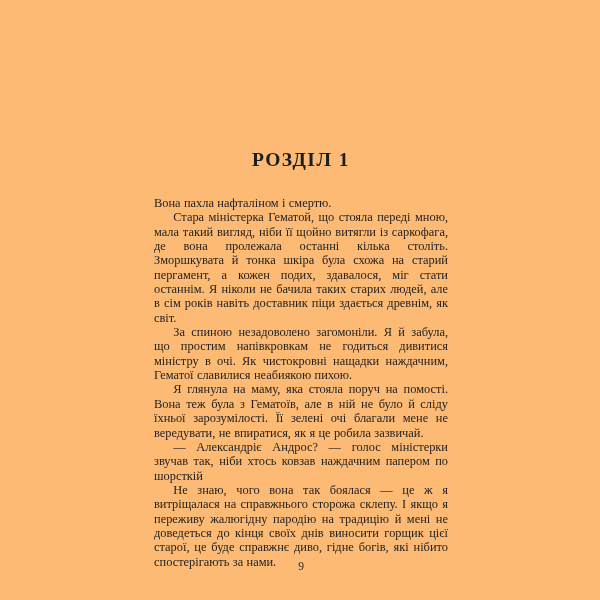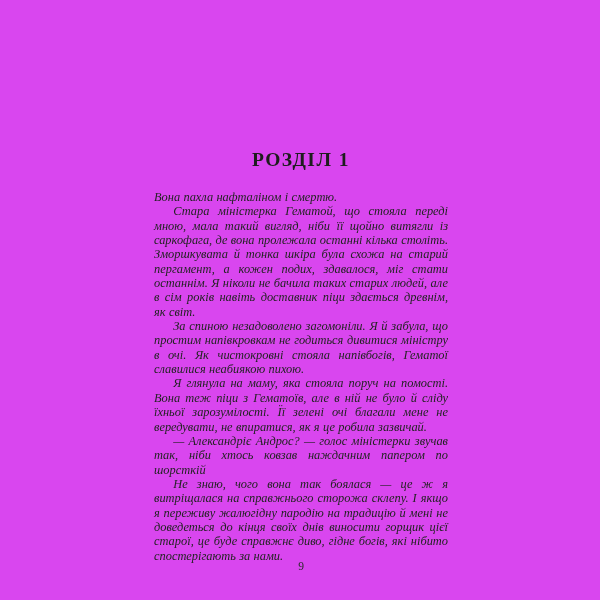--- a/index.html
+++ b/index.html
@@ -11,40 +11,39 @@
     height: 600px;
     background: #fdfdfc;
     font-family: "Liberation Serif", "DejaVu Serif", serif;
     color: #232323;
     overflow: hidden;
   }
   .book-page {
     position: relative;
     width: 600px;
     height: 600px;
-    background: #d946ef;
+    background: #fdba74;
   }
   .chapter-title {
     position: absolute;
     left: 153px;
     top: 149px;
     width: 296px;
     margin: 0;
     text-align: center;
     font-size: 19.5px;
     font-weight: 600;
     letter-spacing: 1.5px;
     color: #1d1d1d;
   }
   .text-block {
     position: absolute;
     left: 154px;
-    top: 190px;
+    top: 196px;
     width: 294px;
-    font-style: italic;
   }
   .text-block p {
     margin: 0;
     font-size: 12.4px;
     line-height: 14.35px;
     text-align: justify;
     text-align-last: left;
     text-indent: 1.55em;
     word-spacing: 0.02em;
     color: #232323;
@@ -65,21 +64,21 @@
 </head>
 <body>
 
 <div class="book-page">
 
   <h1 class="chapter-title">РОЗДІЛ 1</h1>
 
   <div class="text-block">
     <p class="no-indent">Вона пахла нафталіном і смертю.</p>
     <p>Стара міністерка Гематой, що стояла переді мною, мала такий вигляд, ніби її щойно витягли із саркофага, де вона пролежала останні кілька століть. Зморшкувата й тонка шкіра була схожа на старий пергамент, а кожен подих, здавалося, міг стати останнім. Я ніколи не бачила таких старих людей, але в сім років навіть доставник піци здається древнім, як світ.</p>
-    <p>За спиною незадоволено загомоніли. Я й забула, що простим напівкровкам не годиться дивитися міністру в очі. Як чистокровні стояла напівбогів, Гематої славилися неабиякою пихою.</p>
-    <p>Я глянула на маму, яка стояла поруч на помості. Вона теж піци з Гематоїв, але в ній не було й сліду їхньої зарозумілості. Її зелені очі благали мене не вередувати, не впиратися, як я це робила зазвичай.</p>
+    <p>За спиною незадоволено загомоніли. Я й забула, що простим напівкровкам не годиться дивитися міністру в очі. Як чистокровні нащадки наждачним, Гематої славилися неабиякою пихою.</p>
+    <p>Я глянула на маму, яка стояла поруч на помості. Вона теж була з Гематоїв, але в ній не було й сліду їхньої зарозумілості. Її зелені очі благали мене не вередувати, не впиратися, як я це робила зазвичай.</p>
     <p>— Александріє Андрос? — голос міністерки звучав так, ніби хтось ковзав наждачним папером по шорсткій</p>
     <p>Не знаю, чого вона так боялася — це ж я витріщалася на справжнього сторожа склепу. І якщо я переживу жалюгідну пародію на традицію й мені не доведеться до кінця своїх днів виносити горщик цієї старої, це буде справжнє диво, гідне богів, які нібито спостерігають за нами.</p>
   </div>
 
   <div class="page-number">9</div>
 
 </div>
 
 </body></html>

